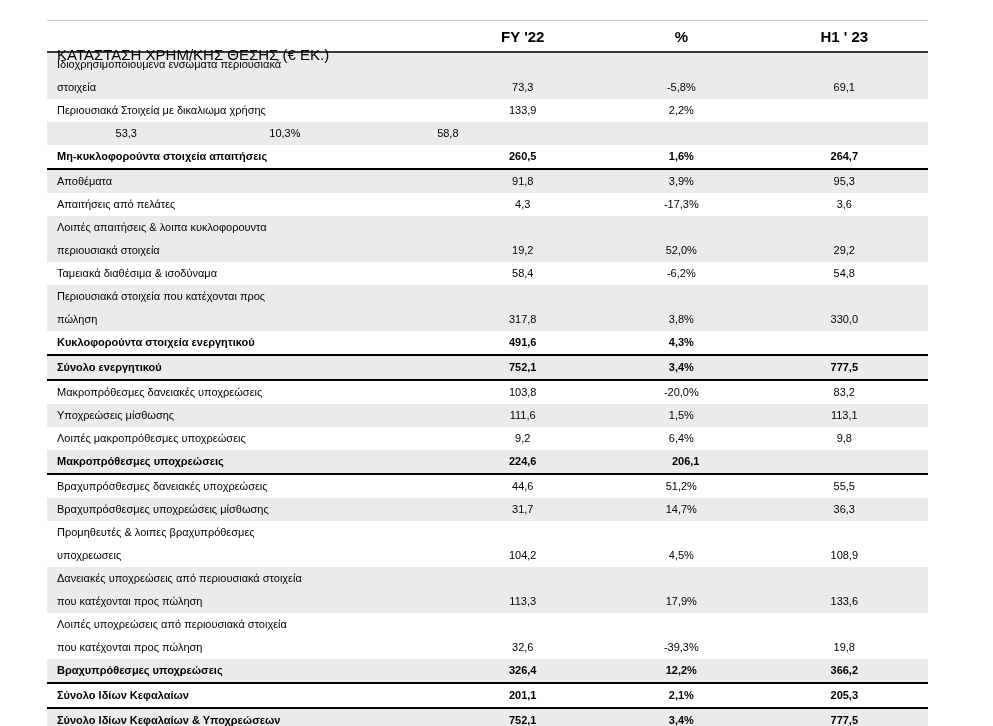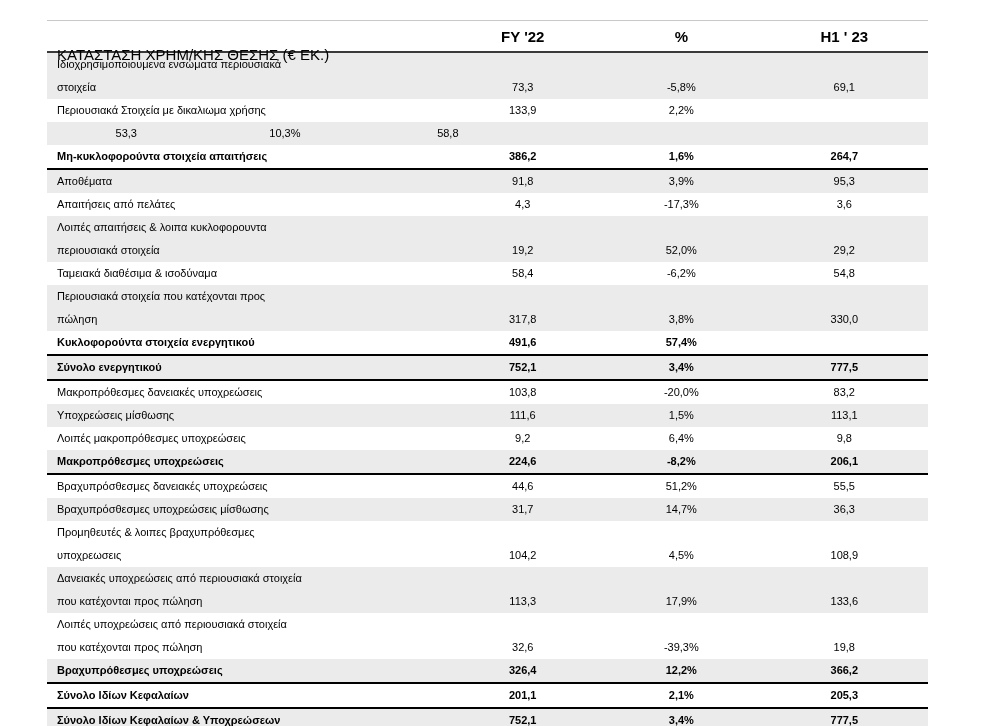--- a/index.html
+++ b/index.html
@@ -73,21 +73,21 @@
         <div class="c2">133,9</div>
         <div class="c3">2,2%</div>
       </div>
       <div class="row shaded">
         <div class="c2">53,3</div>
         <div class="c3">10,3%</div>
         <div class="c4">58,8</div>
       </div>
       <div class="row bold bline">
         <div class="c1">Μη-κυκλοφορούντα στοιχεία απαιτήσεις</div>
-        <div class="c2">386,2</div>
+        <div class="c2">260,5</div>
         <div class="c3">1,6%</div>
         <div class="c4">264,7</div>
       </div>
       <div class="row shaded">
         <div class="c1">Αποθέματα</div>
         <div class="c2">91,8</div>
         <div class="c3">3,9%</div>
         <div class="c4">95,3</div>
       </div>
       <div class="row">
@@ -112,21 +112,21 @@
       <div class="row shaded">
         <div class="c1">Περιουσιακά στοιχεία που κατέχονται προς
 πώληση</div>
         <div class="c2">317,8</div>
         <div class="c3">3,8%</div>
         <div class="c4">330,0</div>
       </div>
       <div class="row bold bline">
         <div class="c1">Κυκλοφορούντα στοιχεία ενεργητικού</div>
         <div class="c2">491,6</div>
-        <div class="c3">57,4%</div>
+        <div class="c3">4,3%</div>
       </div>
       <div class="row shaded bold bline">
         <div class="c1">Σύνολο ενεργητικού</div>
         <div class="c2">752,1</div>
         <div class="c3">3,4%</div>
         <div class="c4">777,5</div>
       </div>
       <div class="row">
         <div class="c1">Μακροπρόθεσμες δανειακές υποχρεώσεις</div>
         <div class="c2">103,8</div>
@@ -141,21 +141,20 @@
       </div>
       <div class="row">
         <div class="c1">Λοιπές μακροπρόθεσμες υποχρεώσεις</div>
         <div class="c2">9,2</div>
         <div class="c3">6,4%</div>
         <div class="c4">9,8</div>
       </div>
       <div class="row shaded bold bline">
         <div class="c1">Μακροπρόθεσμες υποχρεώσεις</div>
         <div class="c2">224,6</div>
-        <div class="c3">-8,2%</div>
         <div class="c4">206,1</div>
       </div>
       <div class="row">
         <div class="c1">Βραχυπρόσθεσμες δανειακές υποχρεώσεις</div>
         <div class="c2">44,6</div>
         <div class="c3">51,2%</div>
         <div class="c4">55,5</div>
       </div>
       <div class="row shaded">
         <div class="c1">Βραχυπρόσθεσμες υποχρεώσεις μίσθωσης</div>

